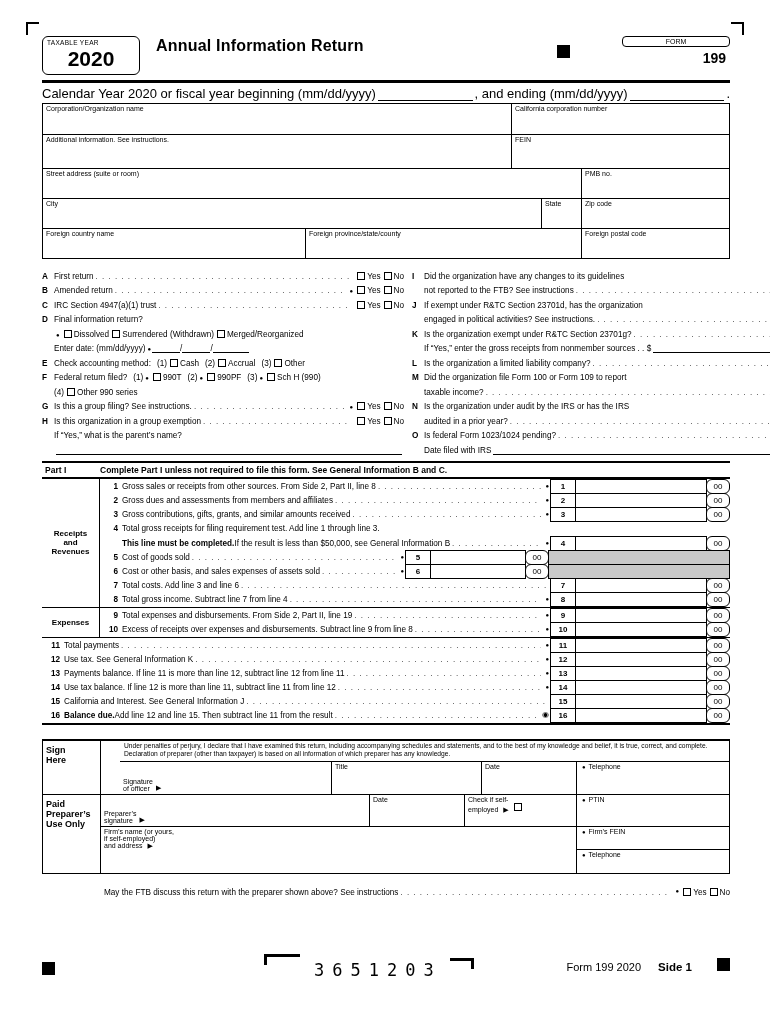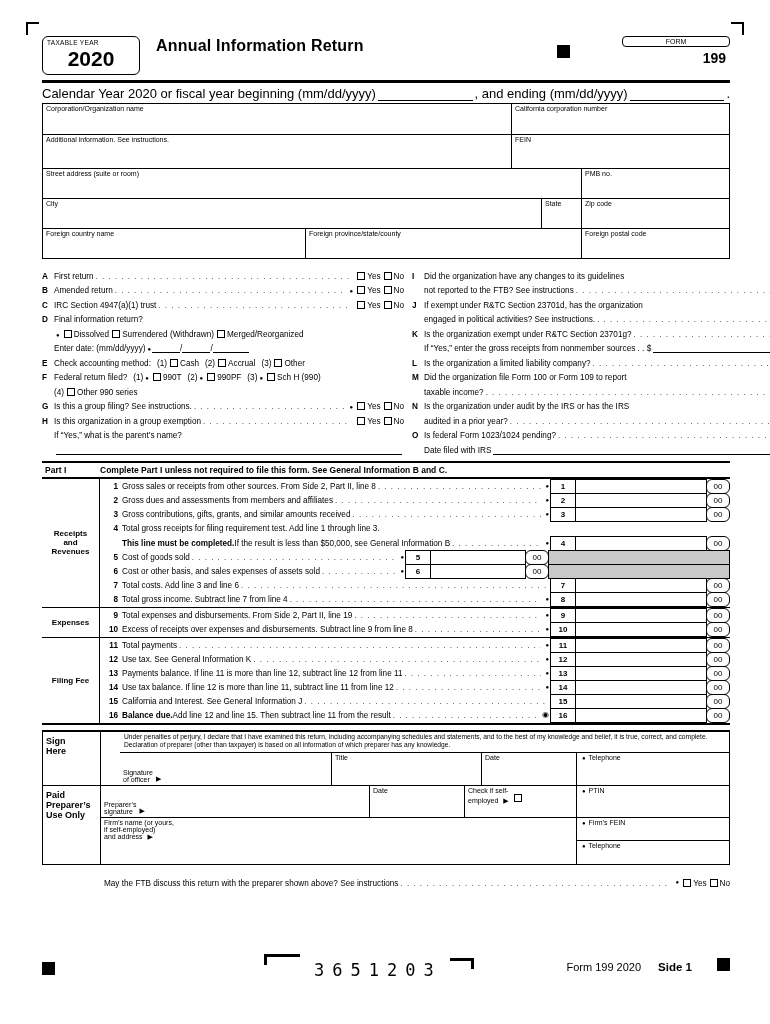--- a/index.html
+++ b/index.html
@@ -69,21 +69,21 @@
   .bx.a2 { flex:0 0 96px; margin-left:-1px; }
   .bx.c { flex:0 0 24px; margin-left:-1px; text-align:center;border-radius:6px; }
   .grayfill { flex:0 0 182px; height:15px; background:#c9c9c9; border:1px solid #000; margin-left:-1px; }
   .tall { height:30px; align-items:stretch; }
   .tcol { flex:1; display:flex; flex-direction:column; overflow:hidden; }
   .tl1,.tl2 { display:flex; align-items:center; height:15px; }
   .tl2 { padding-left:18px; }
   .tallbox { align-self:flex-end; }
 
   
-  .sigouter { border:1px solid #000; border-top:2px solid #000; margin-top:5px; display:flex;gap:19px; }
+  .sigouter { border:1px solid #000; border-top:2px solid #000; margin-top:14px; display:flex;gap:19px; }
   .sideL { flex:0 0 58px; border-right:1px solid #000; font-weight:bold; font-size:9px; padding:4px 3px; }
   .sigmain { flex:1; }
   .perjury { font-size:6.7px; line-height:1.3; padding:1px 4px 2px; border-bottom:1px solid #000; }
   .sigrow { display:flex; height:32px; }
   .scell { position:relative; padding:1px 3px; font-size:7px; }
   .scell + .scell { border-left:1px solid #000; }
   .sigcell { flex:1; display:flex; align-items:flex-end; padding-bottom:2px; }
   .titlecell { flex:0 0 150px; } .datecell { flex:0 0 95px; } .telcell { flex:0 0 153px; }
   .prepouter { border:1px solid #000; border-top:none; display:flex; }
   .prow1 { display:flex; height:32px; border-bottom:1px solid #000; }
@@ -485,21 +485,20 @@
             <span class="boxes">
                 <span class="bx n">10</span>
                 <span class="bx a"></span>
                 <span class="bx c">00</span>
               </span>
           </div>
         </div>
       </div>
 
       <div class="pgroup">
-        <div class="pside">Filing Fee</div>
         <div class="plines">
           <div class="prow">
             <span class="pnum">11</span>
             <span>Total payments</span>
             <span class="lead"></span>
             <span class="blt">●</span>
             <span class="boxes">
                 <span class="bx n">11</span>
                 <span class="bx a"></span>
                 <span class="bx c">00</span>

